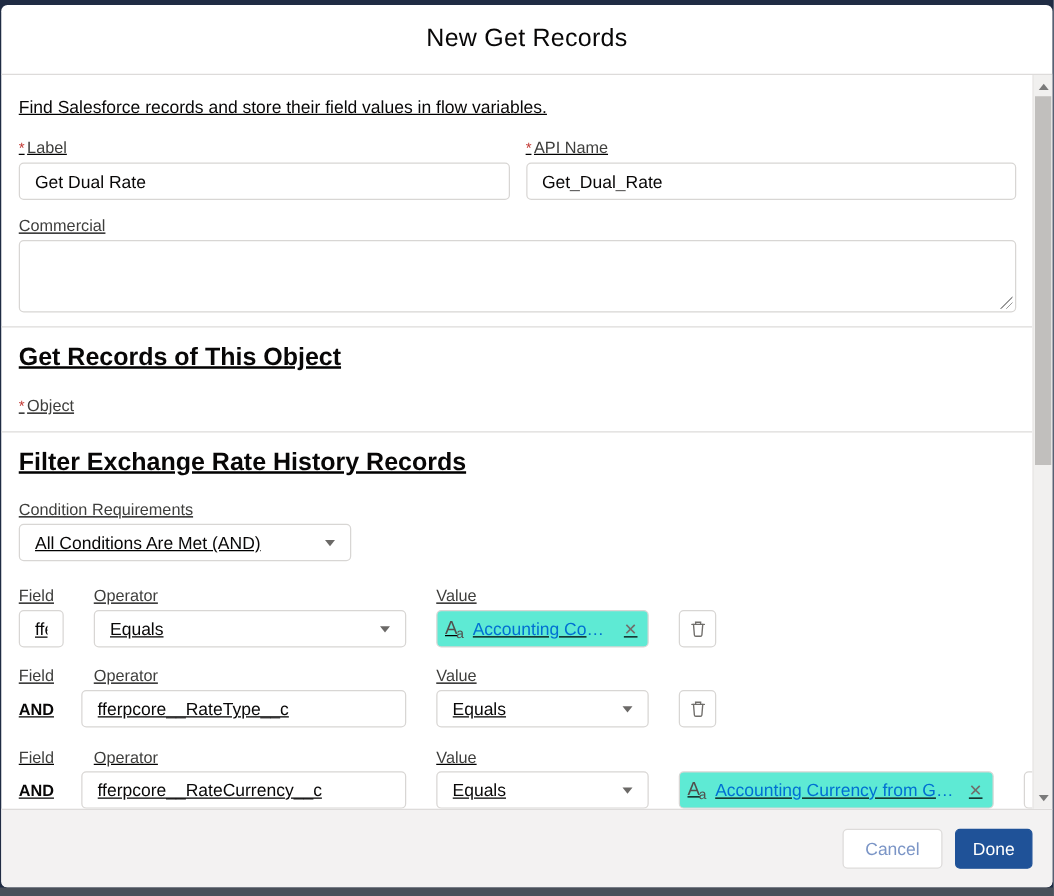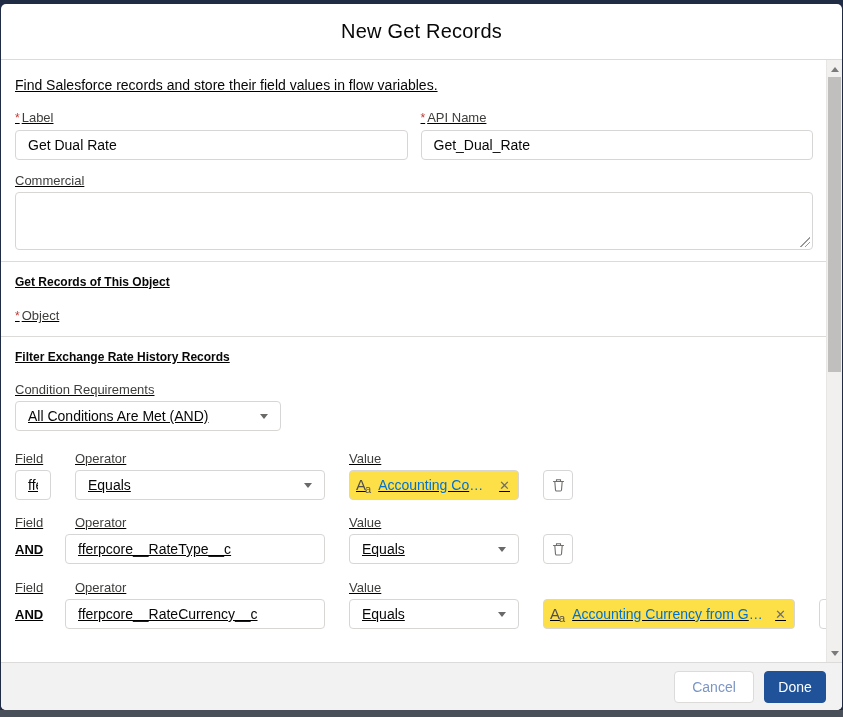--- a/index.html
+++ b/index.html
@@ -51,21 +51,21 @@
     width: 100%; height: 58px; border: 1px solid #d8d6d4; border-radius: 4px;
     padding: 6px 12px; font-size: 14px; color: #080707; resize: none;
     font-family: "Liberation Sans", sans-serif; outline: none; display: block;
   }
   .resize-handle {
     position: absolute; right: 3px; bottom: 3px; width: 10px; height: 10px;
     background:
       linear-gradient(135deg, transparent 0 50%, #9a9a9a 50% 56%, transparent 56% 72%, #9a9a9a 72% 78%, transparent 78%);
   }
   .divider { border: none; border-top: 1px solid #dddbda; margin: 11px -13px 0 -14px; }
-  .section-heading { margin-top: 13px; font-size: 12px; font-weight: bold; color: #080707; }
+  .section-heading { margin-top: 13px; font-size: 20px; font-weight: bold; color: #080707; }
   .object-group { margin-top: 18px; width: 386px; }
   .cond-group { margin-top: 17px; }
   
   .combobox {
     height: 30px; border: 1px solid #d8d6d4; border-radius: 4px; background: #fff;
     display: flex; align-items: center; padding: 0 12px; font-size: 14px; color: #080707;
     cursor: pointer;
   }
   .combobox .cb-text { flex: 1; white-space: nowrap; overflow: hidden; }
   .cb-arrow { width: 0; height: 0; border-left: 4.5px solid transparent; border-right: 4.5px solid transparent; border-top: 5.5px solid #6b6967; }
@@ -81,38 +81,38 @@
   .filter-row .col-trash { margin-left: 10px; }
   .row1 { margin-top: 19px; }
   .row2 { margin-top: 14px; }
   .row3 { margin-top: 15px; }
   .fr-label { grid-row: 1; }
   .fr-and {
     grid-row: 2; align-self: center; font-size: 13px; font-weight: bold; color: #080707;
   }
   .fr-control { grid-row: 2; }
   .pill-box {
-    height: 30px; border: 1px solid #d8d6d4; border-radius: 4px; background: #fde047;
+    height: 30px; border: 1px solid #d8d6d4; border-radius: 4px; background: #5eead4;
     display: flex; align-items: center; padding: 0 8px 0 6px; overflow: hidden;
   }
   .aa-icon { flex: none; color: #514f4d; margin-right: 6px; white-space: nowrap; }
   .aa-big { font-size: 15px; }
   .aa-small { font-size: 11px; position: relative; top: 3px; left: -1px; }
   .pill-link {
     flex: 1; min-width: 0; color: #0070d2; font-size: 14px;
     white-space: nowrap; overflow: hidden; text-overflow: ellipsis; cursor: pointer;
   }
   .pill-close { flex: none; color: #706e6b; font-size: 13px; margin-left: 6px; cursor: pointer; }
   .trash-btn {
     width: 30px; height: 30px; border: 1px solid #d8d6d4; border-radius: 4px; background: #fff;
     display: flex; align-items: center; justify-content: center; cursor: pointer; padding: 0;
   }
   
   .modal-footer {
-    flex: none; height: 48px; background: #f3f2f2; border-top: 1px solid #dddbda;
+    flex: none; height: 63px; background: #f3f2f2; border-top: 1px solid #dddbda;
     display: flex; align-items: center; justify-content: flex-end; gap: 10px;
     padding-right: 16px;
   }
   .btn {
     height: 32px; border-radius: 4px; font-size: 14px; cursor: pointer;
     font-family: "Liberation Sans", sans-serif;
   }
   .btn-neutral { background: #fff; border: 1px solid #dddbda; color: #7b95c6; width: 80px; }
   .btn-brand { background: #1f5298; border: 1px solid #1f5298; color: #fff; width: 62px; font-weight: 500; }
   

